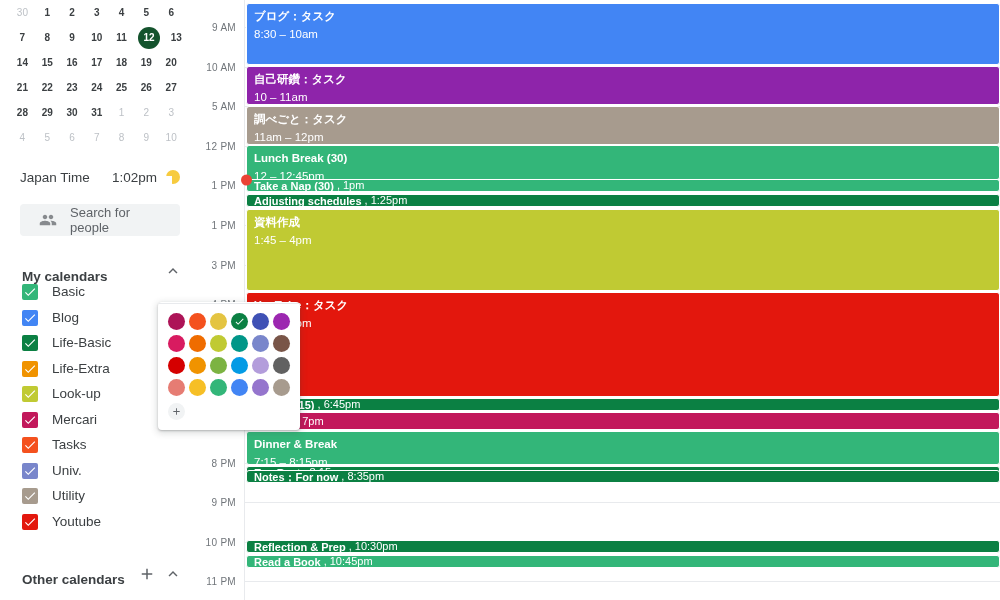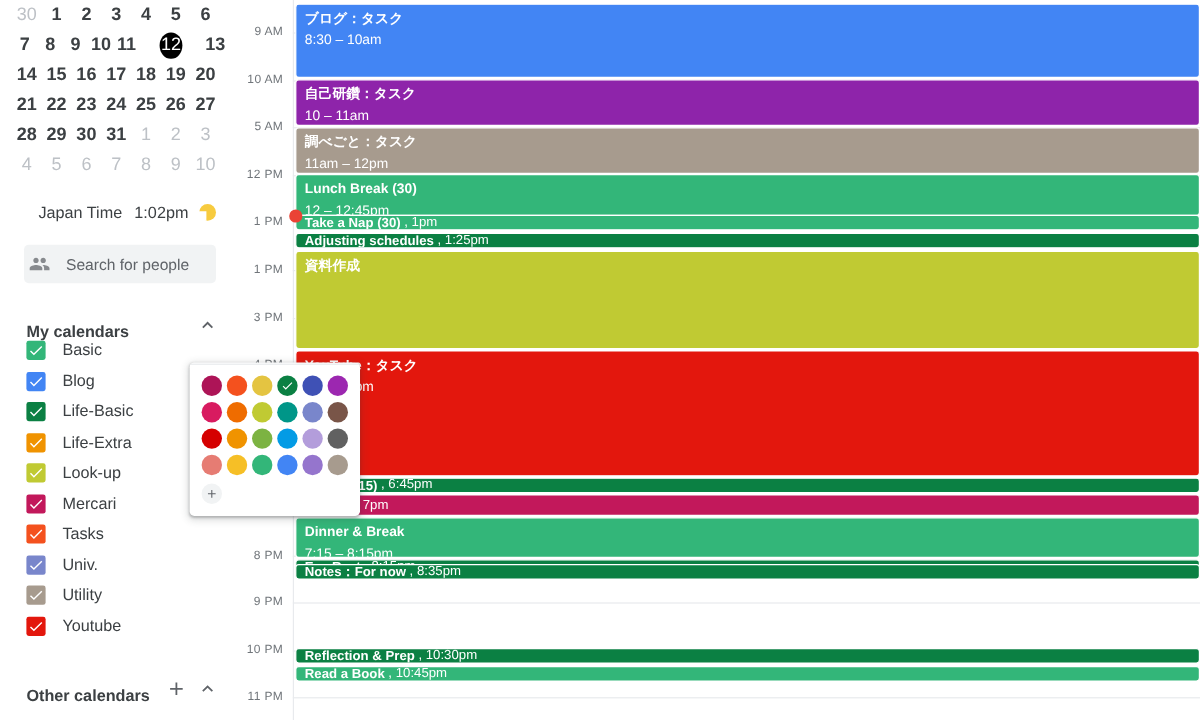--- a/index.html
+++ b/index.html
@@ -20,54 +20,54 @@
     background: #ffffff;
     overflow: hidden;
   }
 
   
   .mini-cal { padding: 0 10px; }
   .mini-row { display: flex; height: 25px; align-items: center; }
   .mini-cell {
     width: 24.8px; height: 25px;
     display: flex; align-items: center; justify-content: center;
-    font-size: 15px; color: #3c4043; font-weight: 600;
+    font-size: 10px; color: #3c4043; font-weight: 600;
     border-radius: 50%;
     letter-spacing: 0;
   }
   .mini-cell.muted { color: #bdc1c6; font-weight: 400; }
   .mini-cell.today {
-    background: #000000; color: #fff; font-weight: 400;
-    width: 22px; height: 22px; margin: 0 17px;
+    background: #14532d; color: #fff; font-weight: 700;
+    width: 22px; height: 22px; margin: 0 4px;
   }
 
   
   .jp-row {
     display: flex; align-items: center;
-    margin: 14px 0 0 12px; padding: 0 20px;
+    margin: 14px 0 0 0; padding: 0 20px;
     height: 26px;
     justify-content: space-between;
   }
   .jp-label { font-size: 13.5px; color: #3c4043; }
   .jp-time { font-size: 13.5px; color: #3c4043; margin-left: auto; }
   .jp-emoji {
     width: 14px; height: 14px; margin-left: 9px;
     background: #f7cb3f; border-radius: 50%;
     position: relative;
   }
   .jp-emoji::after{
     content:""; position:absolute; left:-1px; top:6px;
     width:7px; height:8px; background:#ffffff; border-radius: 0 0 0 3px;
   }
 
   
   .search-people {
     margin: 14px 20px 0 20px;
     height: 32px; background: #f1f3f4; border-radius: 4px;
-    display: flex; align-items: center; padding: 0 4px;
+    display: flex; align-items: center; padding: 0 19px;
     cursor: text;
   }
   .search-people .ppl-icon { width: 18px; height: 18px; flex: 0 0 18px; opacity: .72; }
   .search-people .ppl-txt { font-size: 13px; color: #5f6368; margin-left: 13px; }
 
   
   .sec-head {
     display: flex; align-items: flex-end;
     height: 34px; margin-top: 14px; padding: 0 14px 0 22px;
   }
@@ -398,20 +398,21 @@
         <div class="ev chip" style="top: 179px; height: 13px; background: rgb(51, 182, 121);">
           <span class="ev-title">Take a Nap (30)</span>
           <span class="ev-time">, 1pm</span>
         </div>
         <div class="ev chip" style="top: 194px; height: 13px; background: rgb(11, 128, 67);">
           <span class="ev-title">Adjusting schedules</span>
           <span class="ev-time">, 1:25pm</span>
         </div>
         <div class="ev" style="top: 209px; height: 82px; background: rgb(192, 202, 51);">
           <div><span class="ev-title">資料作成</span></div>
+          <div><span class="ev-time">1:45 – 4pm</span></div>
         </div>
         <div class="ev" style="top: 292px; height: 105px; background: rgb(227, 23, 13);">
           <div><span class="ev-title">YouTube：タスク</span></div>
           <div><span class="ev-time">4 – 6:30pm</span></div>
         </div>
         <div class="ev chip" style="top: 398px; height: 13px; background: rgb(11, 128, 67);">
           <span class="ev-title">Stretch (15)</span>
           <span class="ev-time">, 6:45pm</span>
         </div>
         <div class="ev chip" style="top: 412px; height: 18px; background: rgb(194, 24, 91);">

